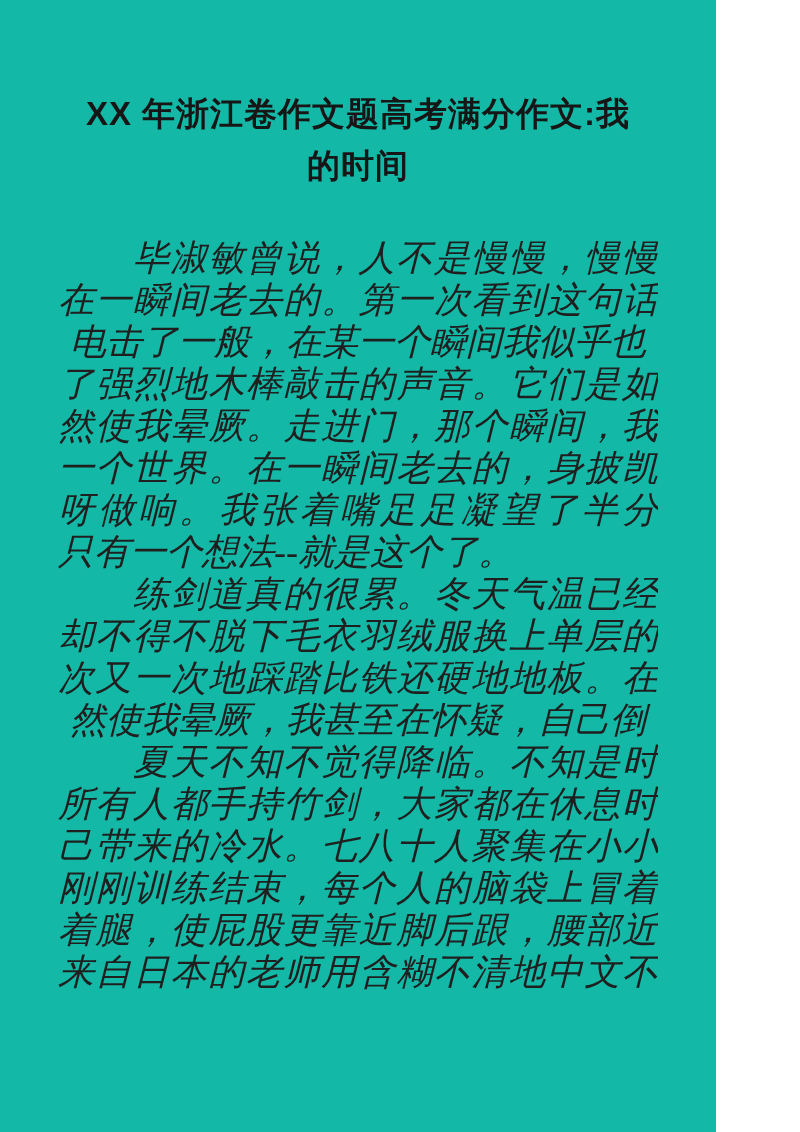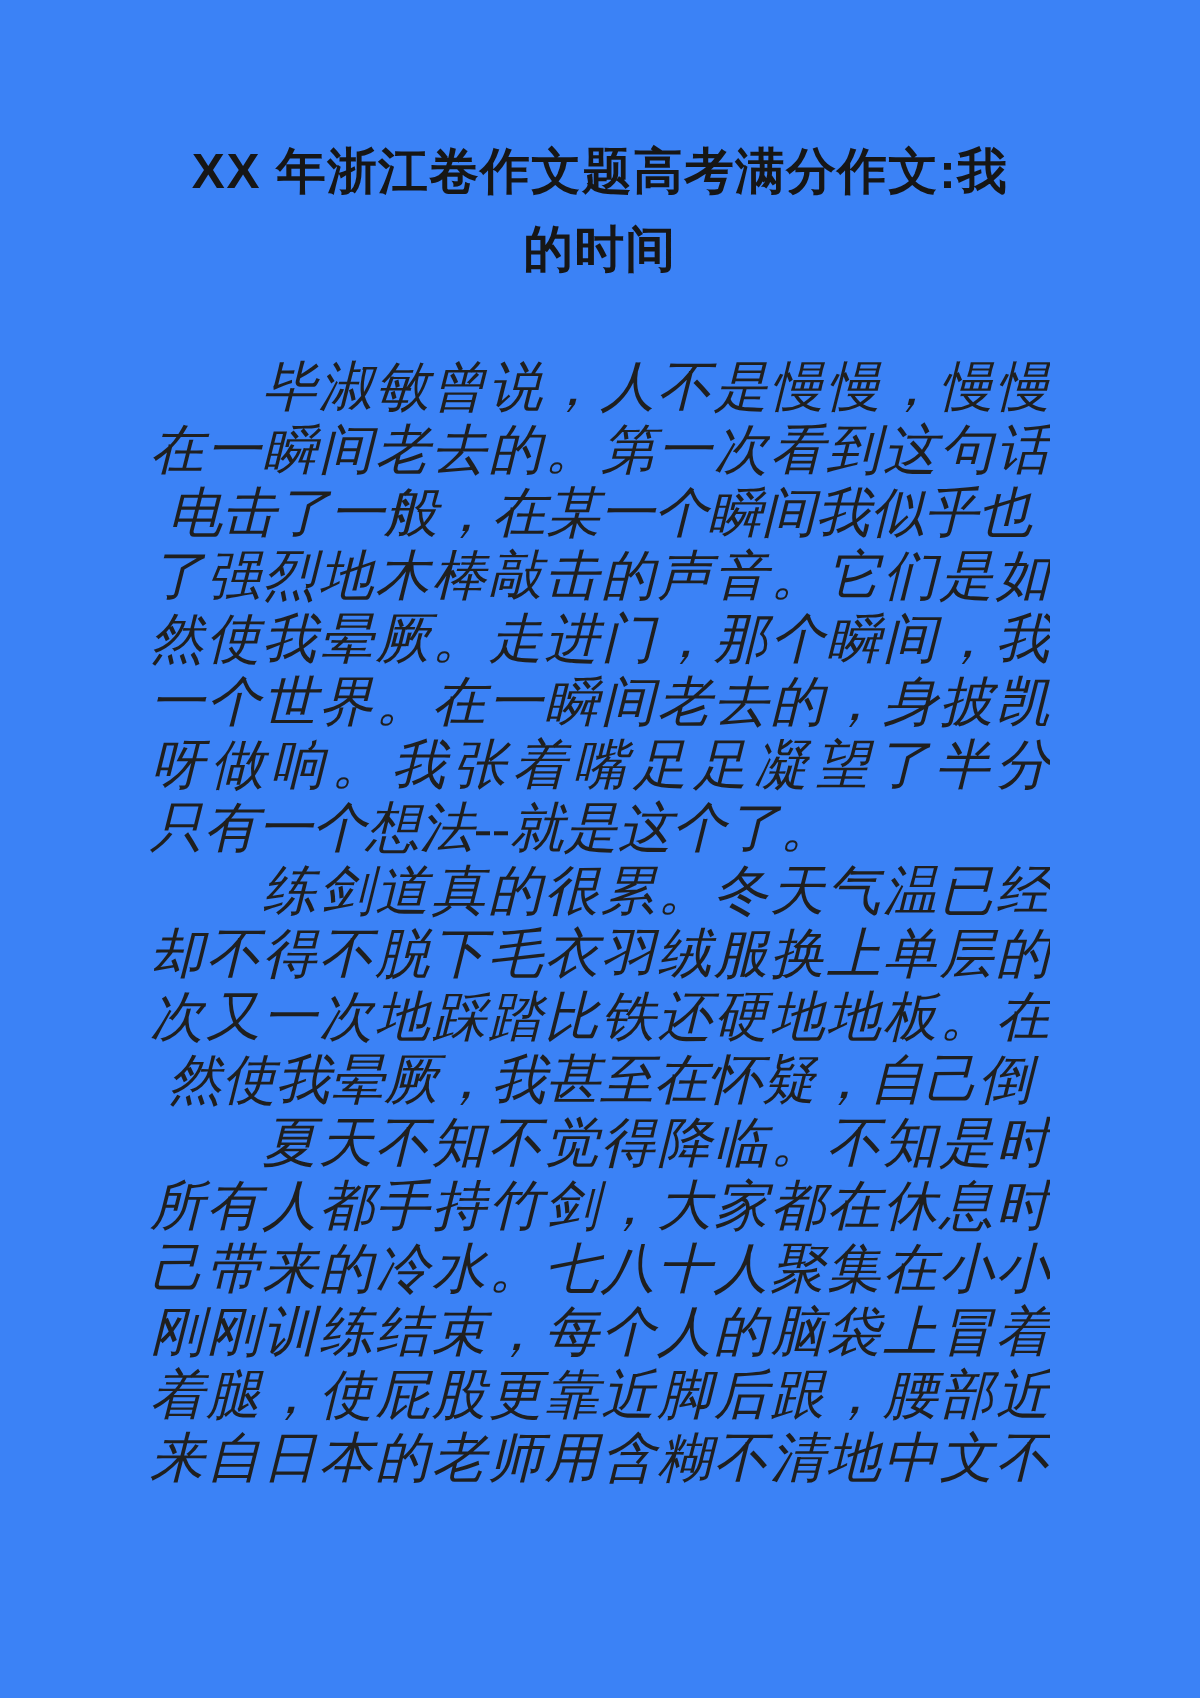--- a/index.html
+++ b/index.html
@@ -2,23 +2,23 @@
 <html lang="zh"><head>
 <meta charset="utf-8">
 <style>
   html, body {
     margin: 0;
     padding: 0;
     background: #ffffff;
   }
   .page {
     position: relative;
-    width: 800px;
+    width: 716px;
     height: 1132px;
-    background: #3b82f6;
+    background: #14b8a6;
     overflow: hidden;
     font-family: "Liberation Serif", serif;
     color: #1c1c1c;
   }
   .doc-title {
     margin: 88px auto 0;
     width: 660px;
     font-family: "Liberation Sans", sans-serif;
     font-weight: bold;
     font-size: 33px;

